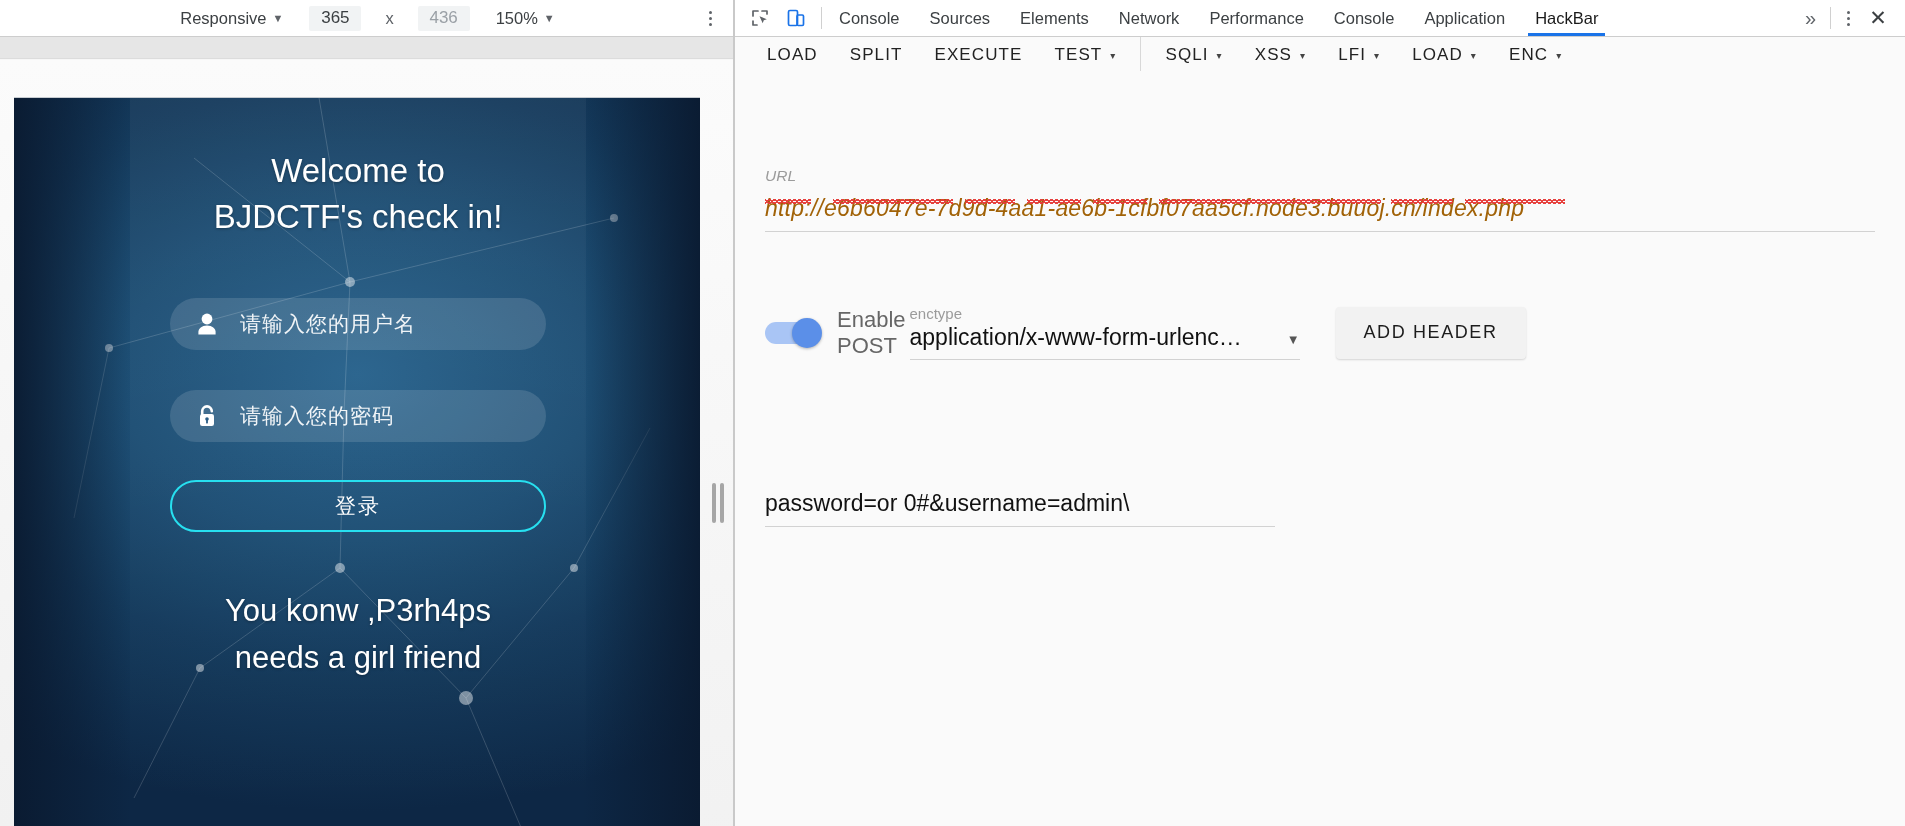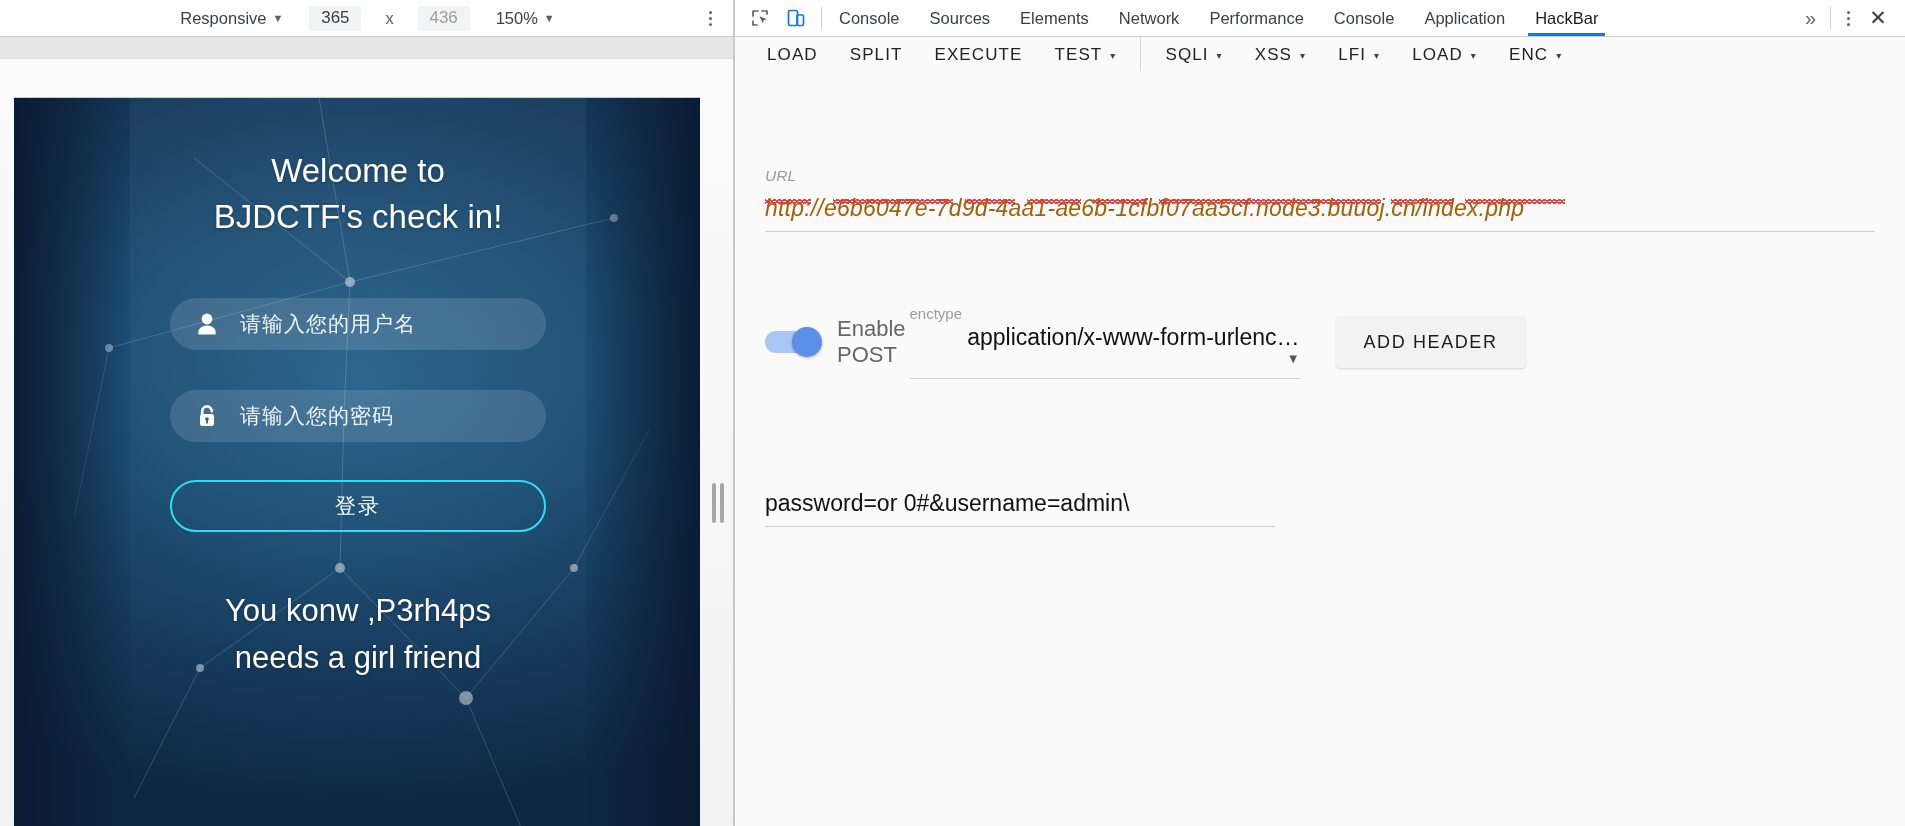--- a/index.html
+++ b/index.html
@@ -242,21 +242,21 @@
   .switch-label {
     margin-left: 18px;
     font-size: 22px; color: #666; line-height: 1.18;
     white-space: pre-line;
   }
   #enctype-group { margin-left: 4px; width: 390px; position: relative; }
   #enctype-label { font-size: 15px; color: #9b9b9b; }
   #enctype-ctrl {
     display: flex; align-items: flex-end; justify-content: space-between;
     border-bottom: 1px solid #d2d2d2;
-    padding-bottom: 8px; margin-top: 2px; flex-direction: column;
+    padding-bottom: 8px; margin-top: 2px;
   }
   #enctype-value { font-size: 23px; color: #111; white-space: nowrap; overflow: hidden; }
   #enctype-caret { font-size: 13px; color: #555; padding-bottom: 4px; }
   #add-header-btn {
     margin-left: 36px; align-self: center;
     height: 52px; padding: 0 28px;
     background: #f2f2f2; border: none; border-radius: 4px;
     box-shadow: 0 1px 2px rgba(0,0,0,.15);
     font-size: 18px; letter-spacing: 1.6px; color: #1c1c1c;
     cursor: pointer; font-family: "Liberation Sans", sans-serif;

